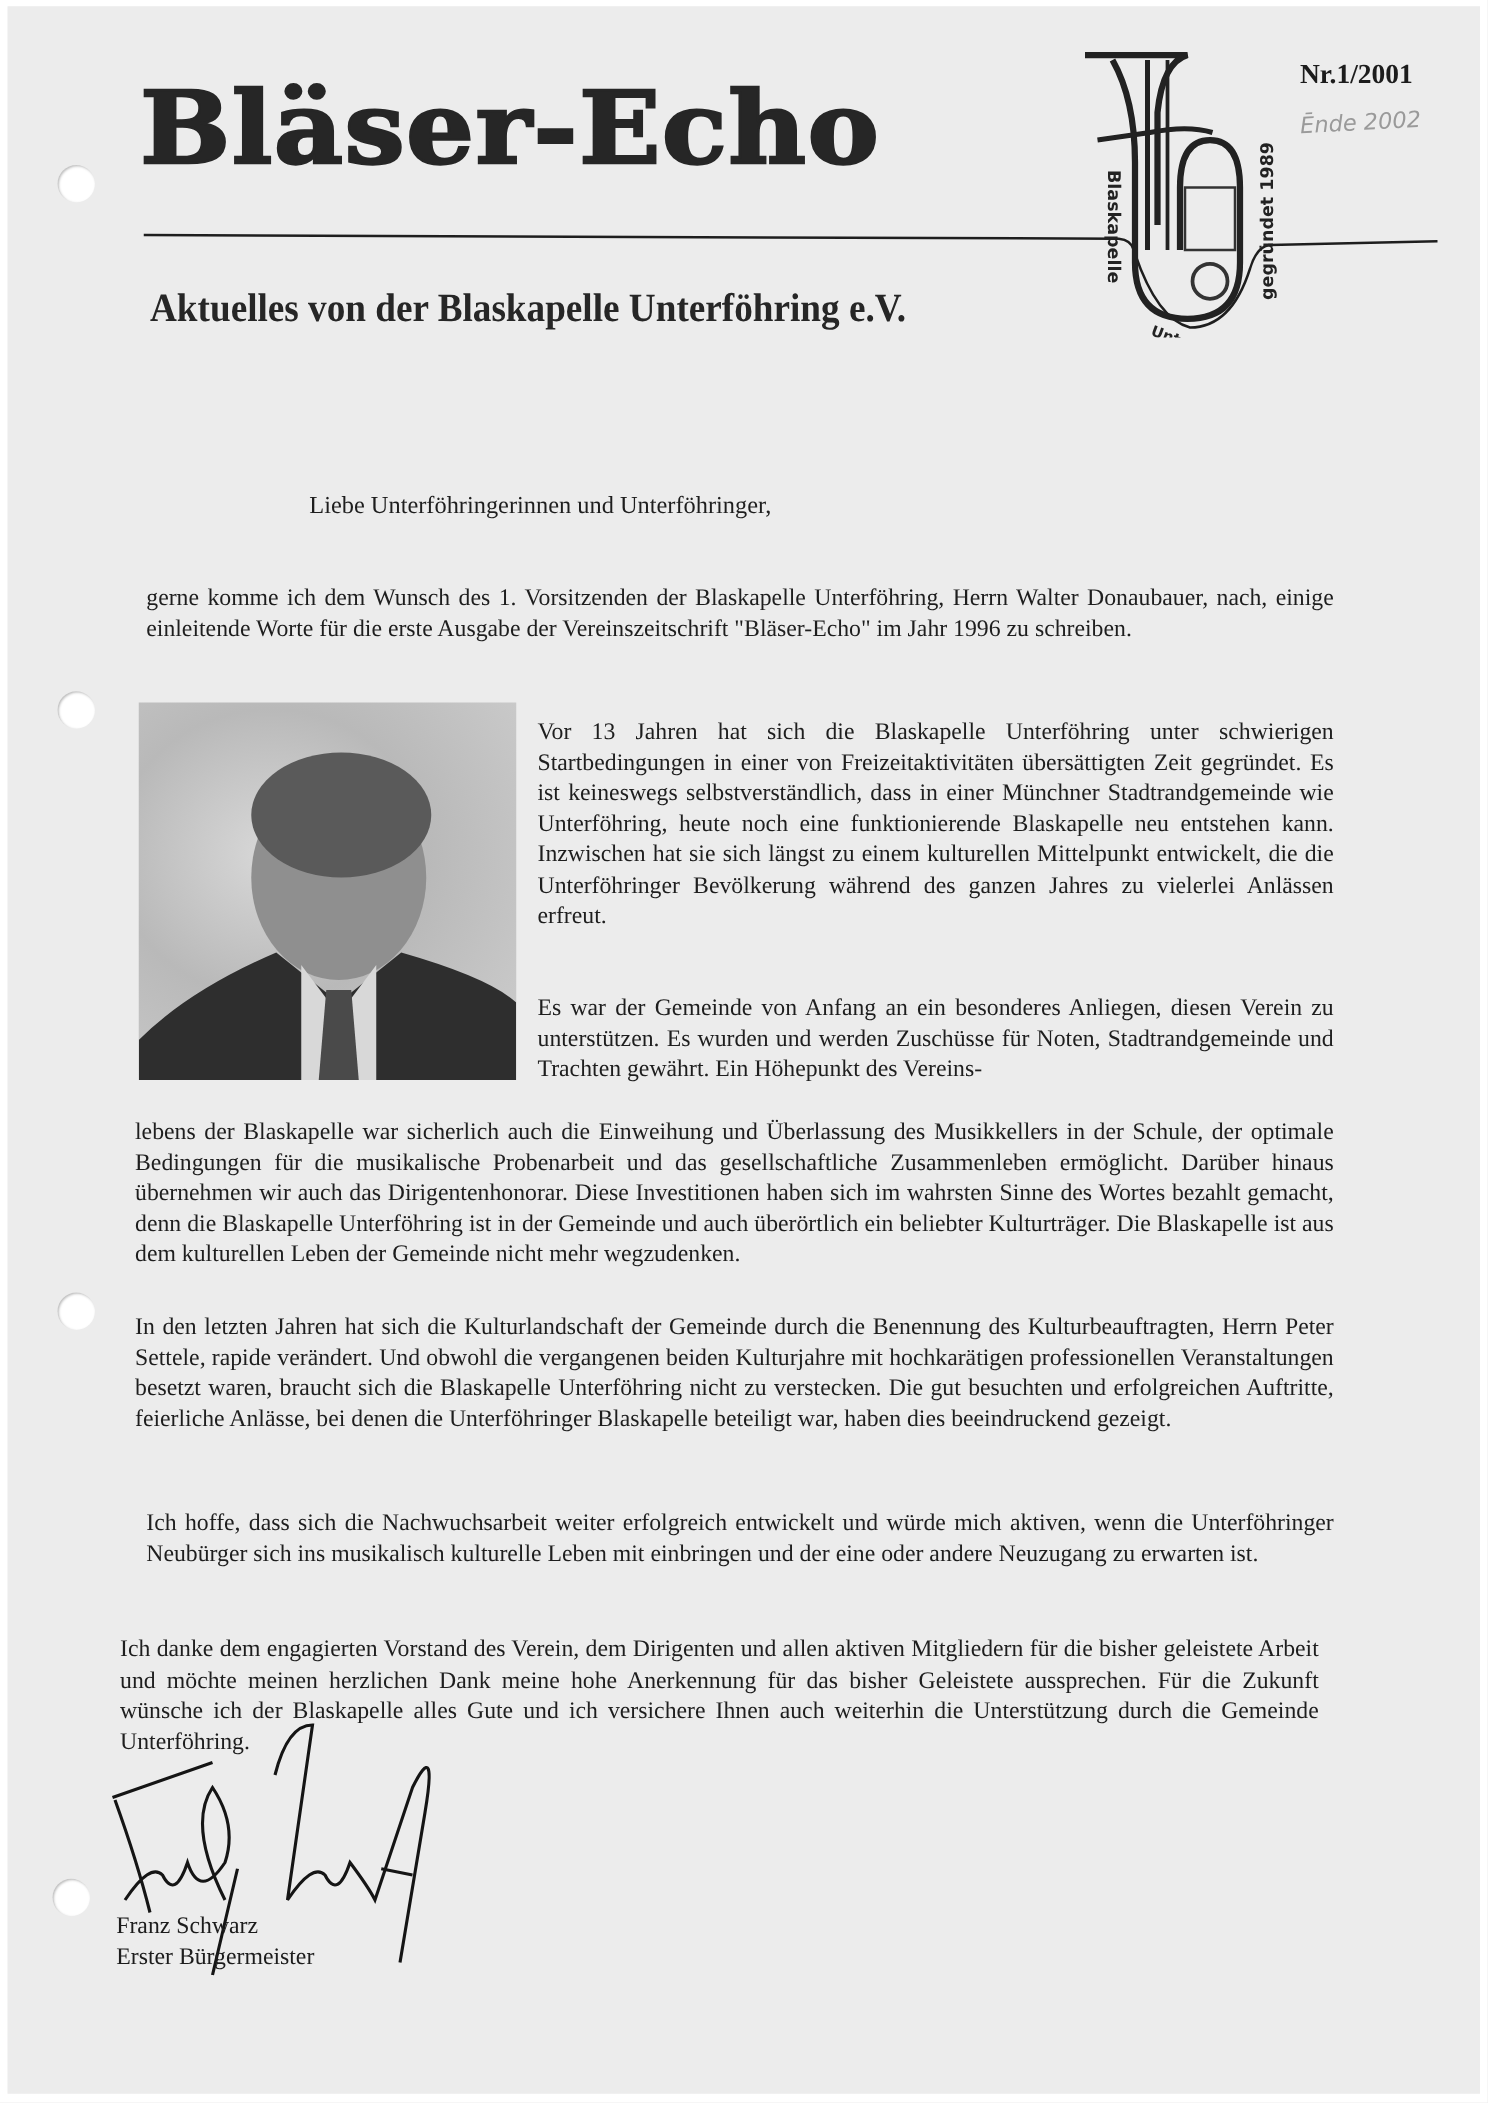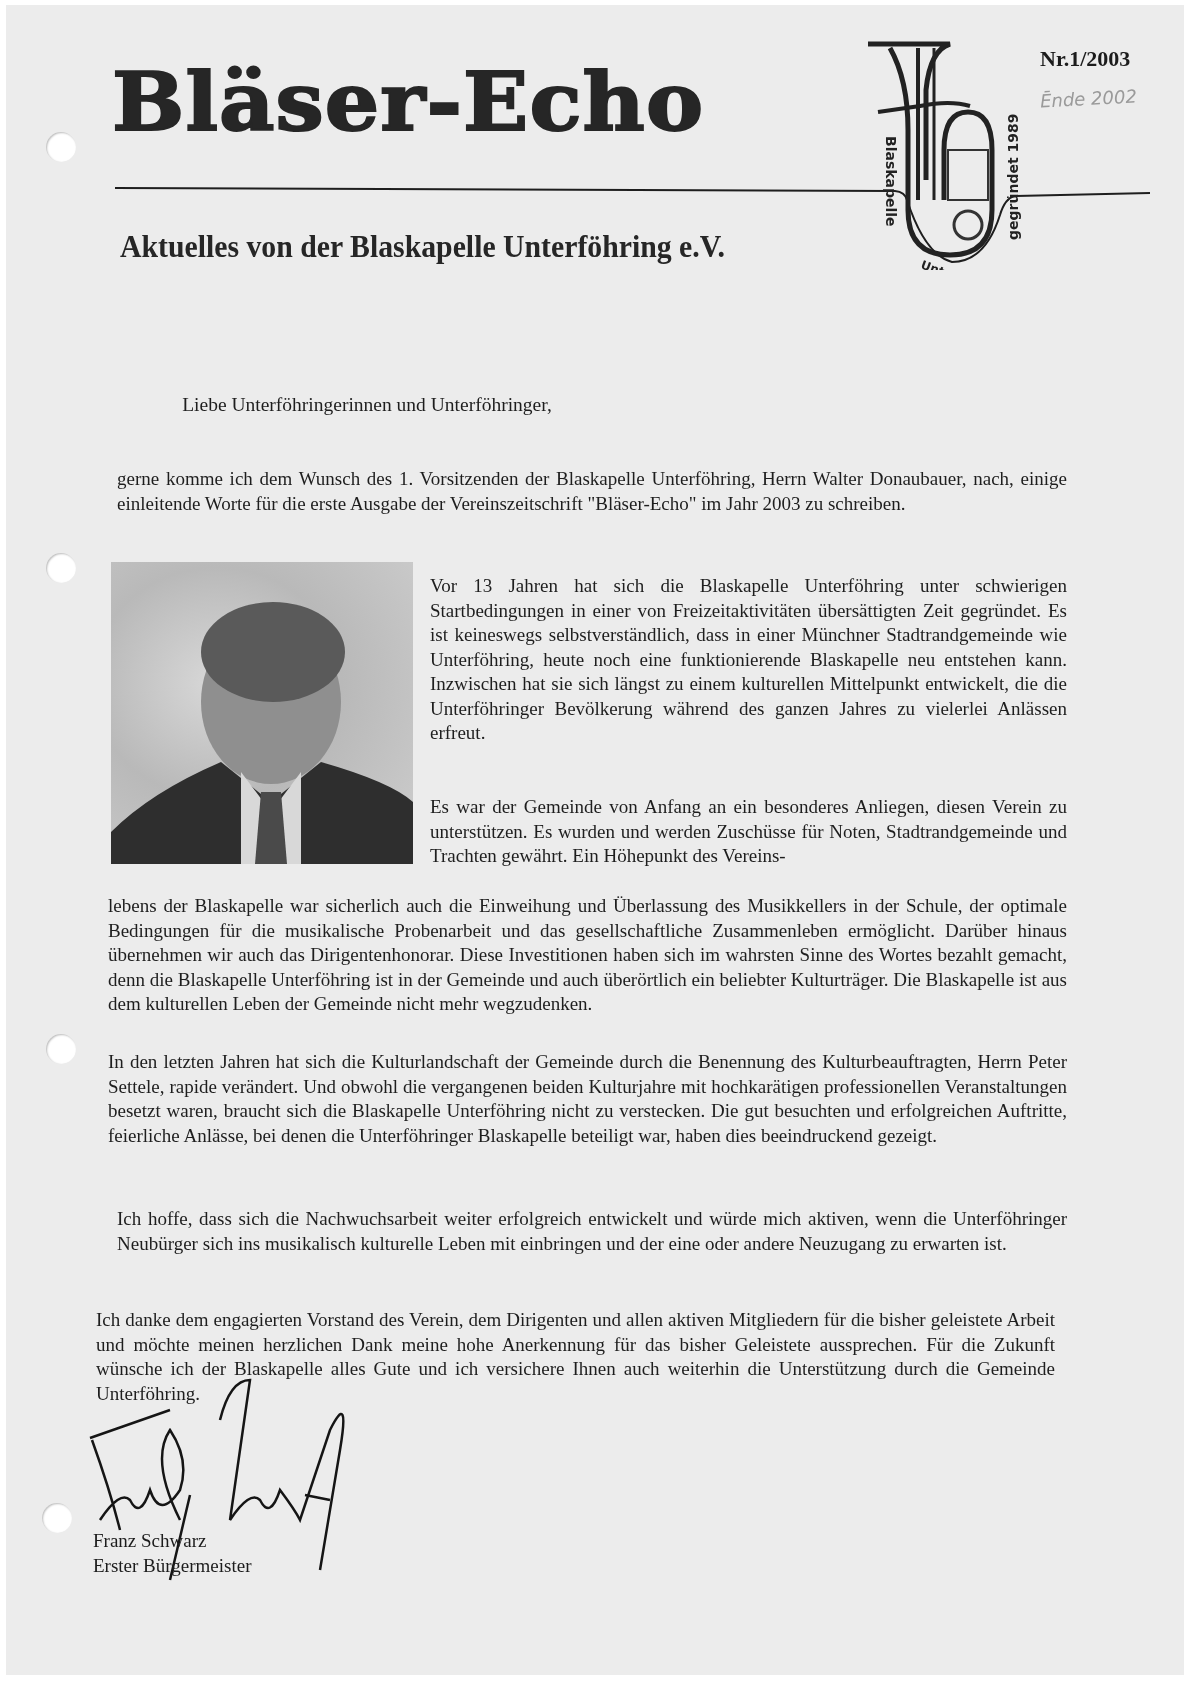--- a/index.html
+++ b/index.html
@@ -41,21 +41,21 @@
     font-family: "Liberation Serif", serif; font-weight: bold; font-size: 32px;
     color: #262626; transform: scaleX(0.93); transform-origin: left top;
   }
   .rule-svg { position: absolute; left: 0; top: 0; }
   .logo { position: absolute; left: 860px; top: 40px; width: 180px; height: 230px; }
   .text {
     position: absolute; font-size: 19px; line-height: 24.5px; text-align: justify;
     color: #1e1e1e;
   }
   .text p { margin: 0; }
-  .greeting { left: 117px; top: 392px; width: 500px; text-align: center; font-size: 19.5px; line-height: 26px; }
+  .greeting { left: 117px; top: 392px; width: 500px; text-align: right; font-size: 19.5px; line-height: 26px; }
   .p1 { left: 117px; top: 467px; width: 950px; }
   .p2 { left: 430px; top: 574px; width: 637px; }
   .p3 { left: 430px; top: 795px; width: 637px; }
   .p3b { left: 108px; top: 894px; width: 959px; }
   .p4 { left: 108px; top: 1050px; width: 959px; }
   .p5 { left: 117px; top: 1207px; width: 950px; }
   .p6 { left: 96px; top: 1308px; width: 959px; }
   .photo {
     position: absolute; left: 111px; top: 562px; width: 302px; height: 302px;
     background: radial-gradient(ellipse at 35% 40%, #d8d8d8 0%, #b9b9b9 45%, #cfcfcf 100%);
@@ -68,21 +68,21 @@
 <body>
 
 <div class="paper"></div>
 
 <div class="punch" style="left:46px;top:132px;"></div>
 <div class="punch" style="left:46px;top:553px;"></div>
 <div class="punch" style="left:46px;top:1034px;"></div>
 <div class="punch" style="left:42px;top:1503px;"></div>
 
 <div class="masthead-title">Bläser-Echo</div>
-<div class="issue">Nr.1/2003</div>
+<div class="issue">Nr.1/2001</div>
 <div class="handnote">Ēnde 2002</div>
 
 <svg class="rule-svg" width="1190" height="300">
   <path d="M115 188 L895 191 Q905 192 907 200 Q925 255 952 262 Q985 262 1000 215 Q1005 198 1015 196 L1150 193" stroke="#1e1e1e" stroke-width="2" fill="none"></path>
 </svg>
 
 <svg class="logo" viewBox="0 0 180 230">
   <path d="M8 4 L90 4 Q70 10 66 50 L66 140" stroke="#222" stroke-width="5" fill="none"></path>
   <path d="M30 8 Q48 40 48 90 L48 170 Q48 215 90 215 Q132 215 132 170 L132 110 Q132 72 108 72 Q84 72 84 110 L84 160" stroke="#222" stroke-width="5" fill="none"></path>
   <path d="M58 8 L58 160" stroke="#222" stroke-width="4"></path>
@@ -94,21 +94,21 @@
   <text x="158" y="200" font-family="DejaVu Sans, sans-serif" font-size="14" font-weight="bold" fill="#222" transform="rotate(-90 158 200)">gegründet 1989</text>
   <text x="60" y="228" font-family="DejaVu Sans, sans-serif" font-size="12" font-weight="bold" fill="#222" transform="rotate(20 60 228)">Unterföhring e.V.</text>
 </svg>
 
 <div class="subtitle">Aktuelles von der Blaskapelle Unterföhring e.V.</div>
 
 <div class="text greeting">
   <p>Liebe Unterföhringerinnen und Unterföhringer,</p>
 </div>
 
-<div class="text p1">gerne komme ich dem Wunsch des 1. Vorsitzenden der Blaskapelle Unterföhring, Herrn Walter Donaubauer, nach, einige einleitende Worte für die erste Ausgabe der Vereinszeitschrift "Bläser-Echo" im Jahr 2003 zu schreiben.</div>
+<div class="text p1">gerne komme ich dem Wunsch des 1. Vorsitzenden der Blaskapelle Unterföhring, Herrn Walter Donaubauer, nach, einige einleitende Worte für die erste Ausgabe der Vereinszeitschrift "Bläser-Echo" im Jahr 1996 zu schreiben.</div>
 
 <div class="photo">
   <svg width="302" height="302" viewBox="0 0 302 302">
     <ellipse cx="160" cy="140" rx="70" ry="82" fill="#8f8f8f"></ellipse>
     <ellipse cx="162" cy="90" rx="72" ry="50" fill="#5a5a5a"></ellipse>
     <path d="M0 302 L0 270 Q40 230 110 200 L160 240 L210 200 Q280 220 302 240 L302 302 Z" fill="#2e2e2e"></path>
     <path d="M130 210 L160 250 L190 210 L190 302 L130 302 Z" fill="#d8d8d8"></path>
     <path d="M150 230 L170 230 L176 302 L144 302 Z" fill="#4a4a4a"></path>
   </svg>
 </div>

